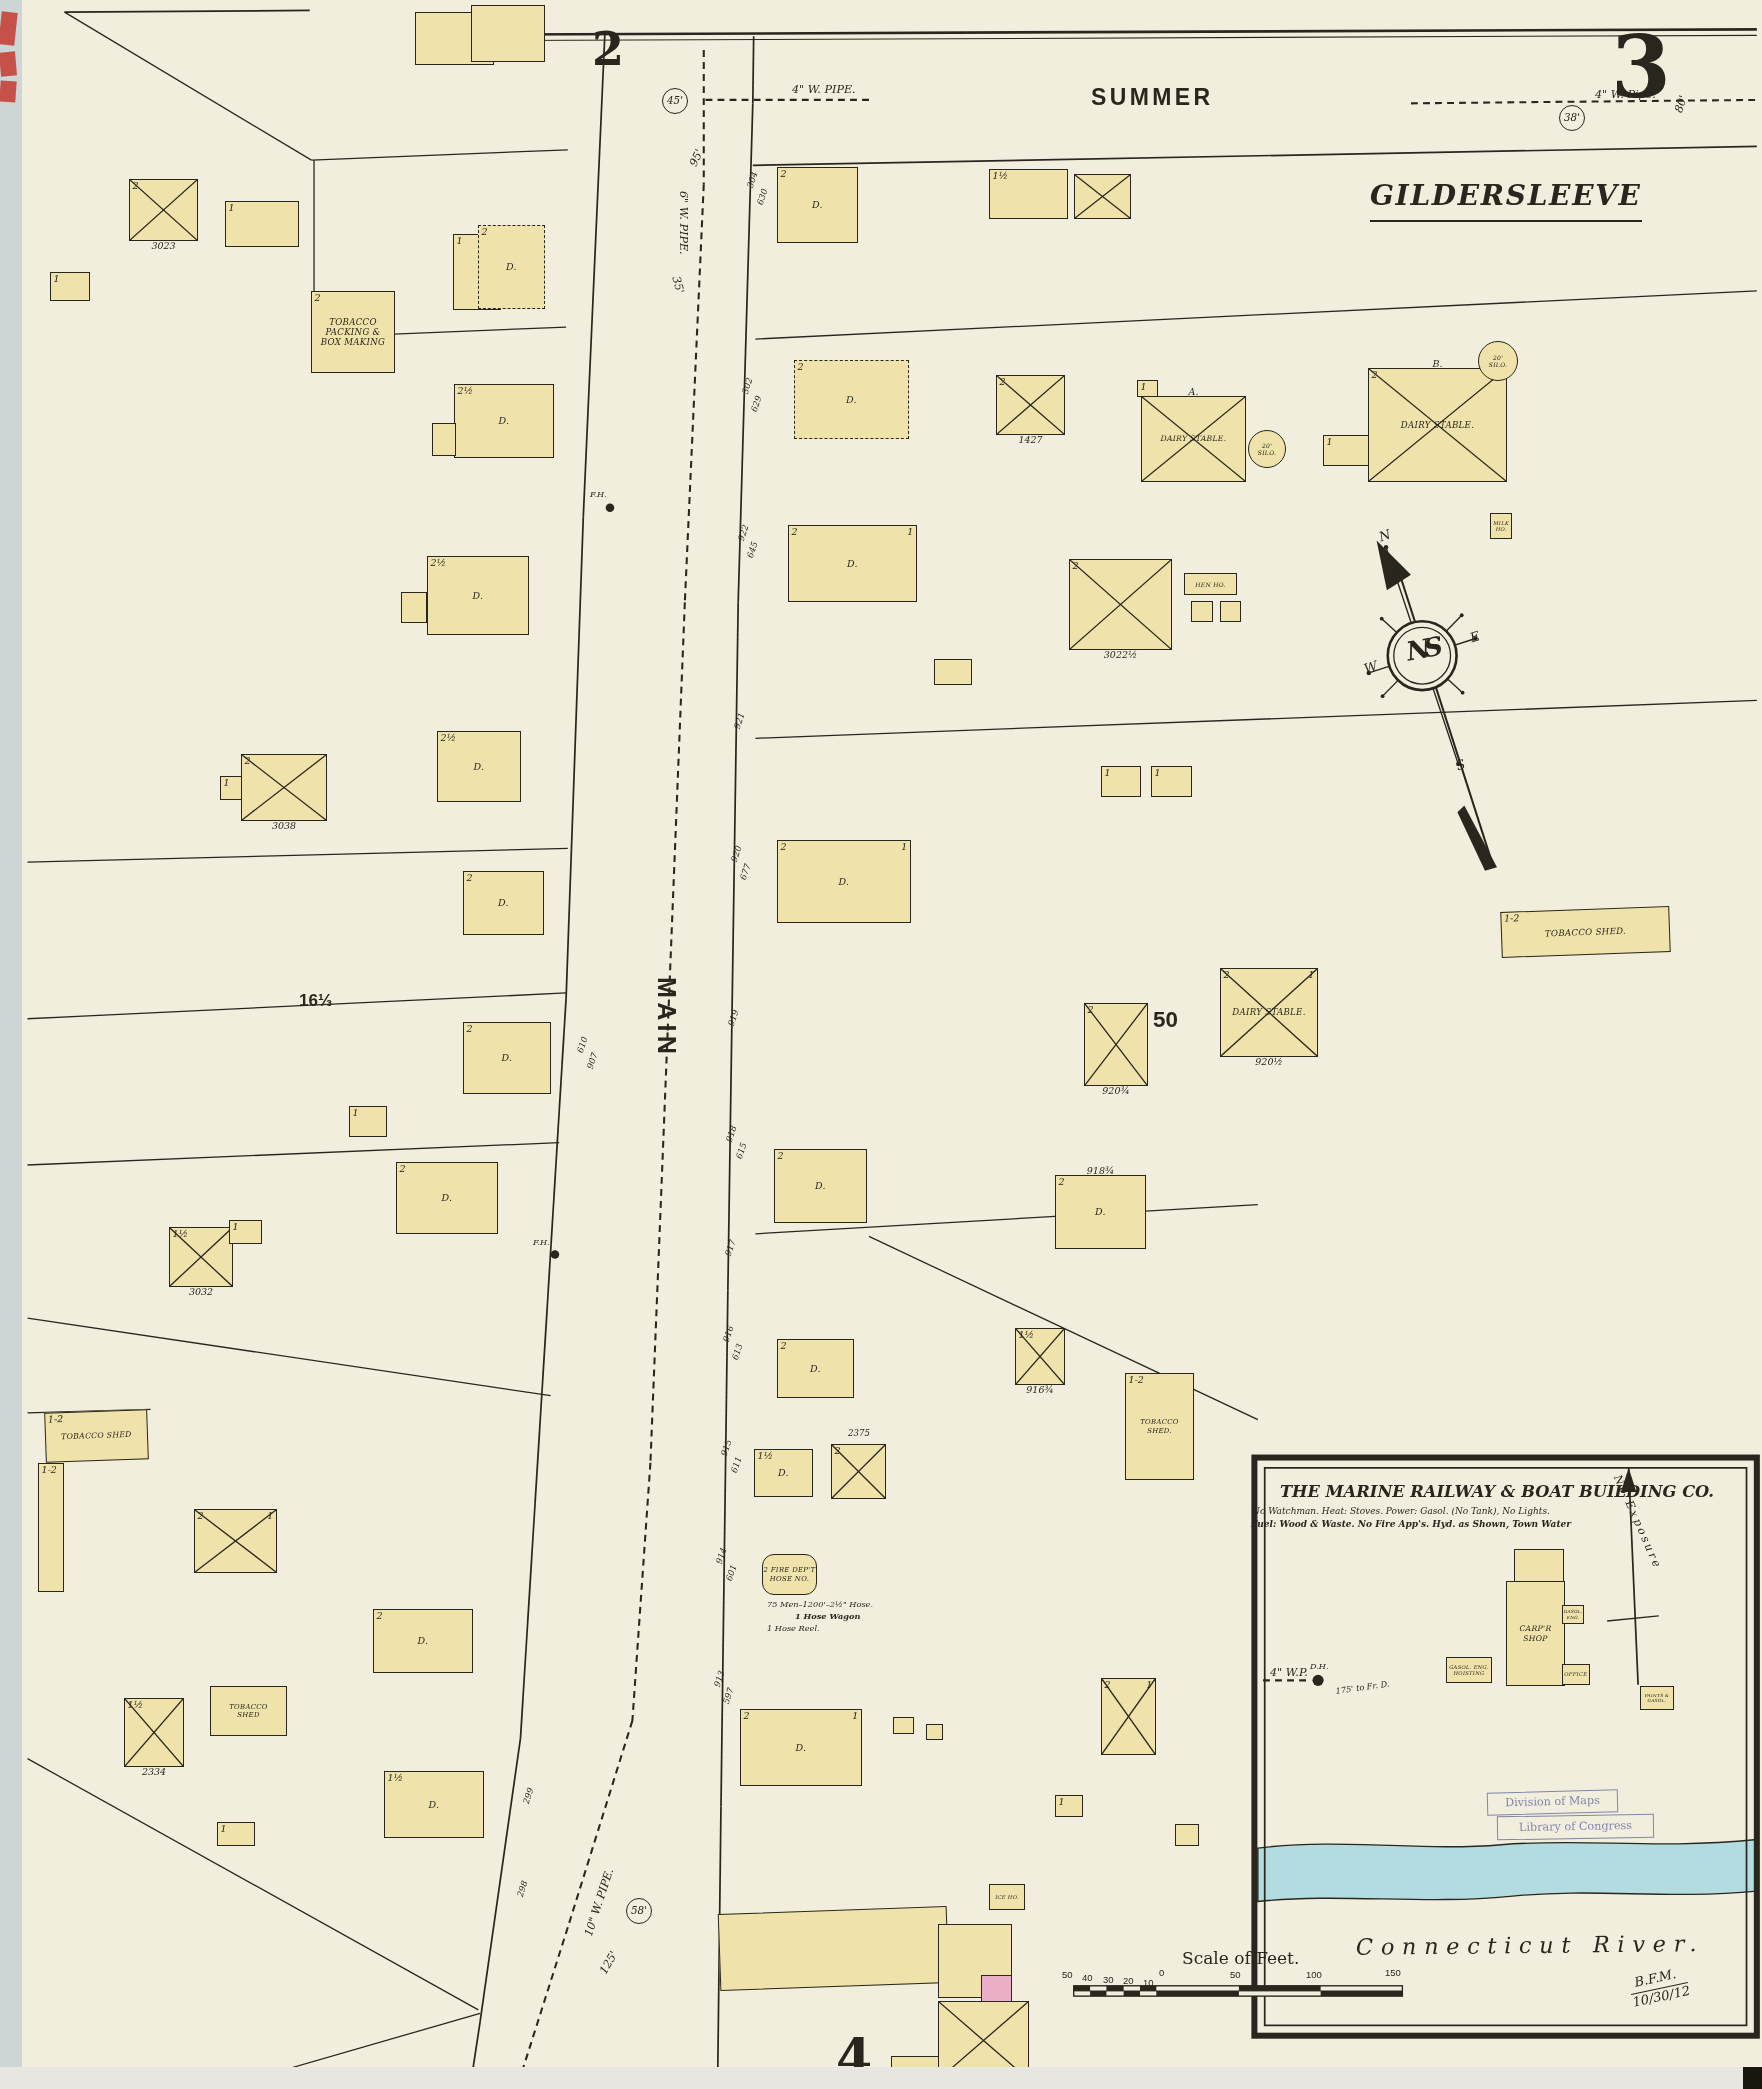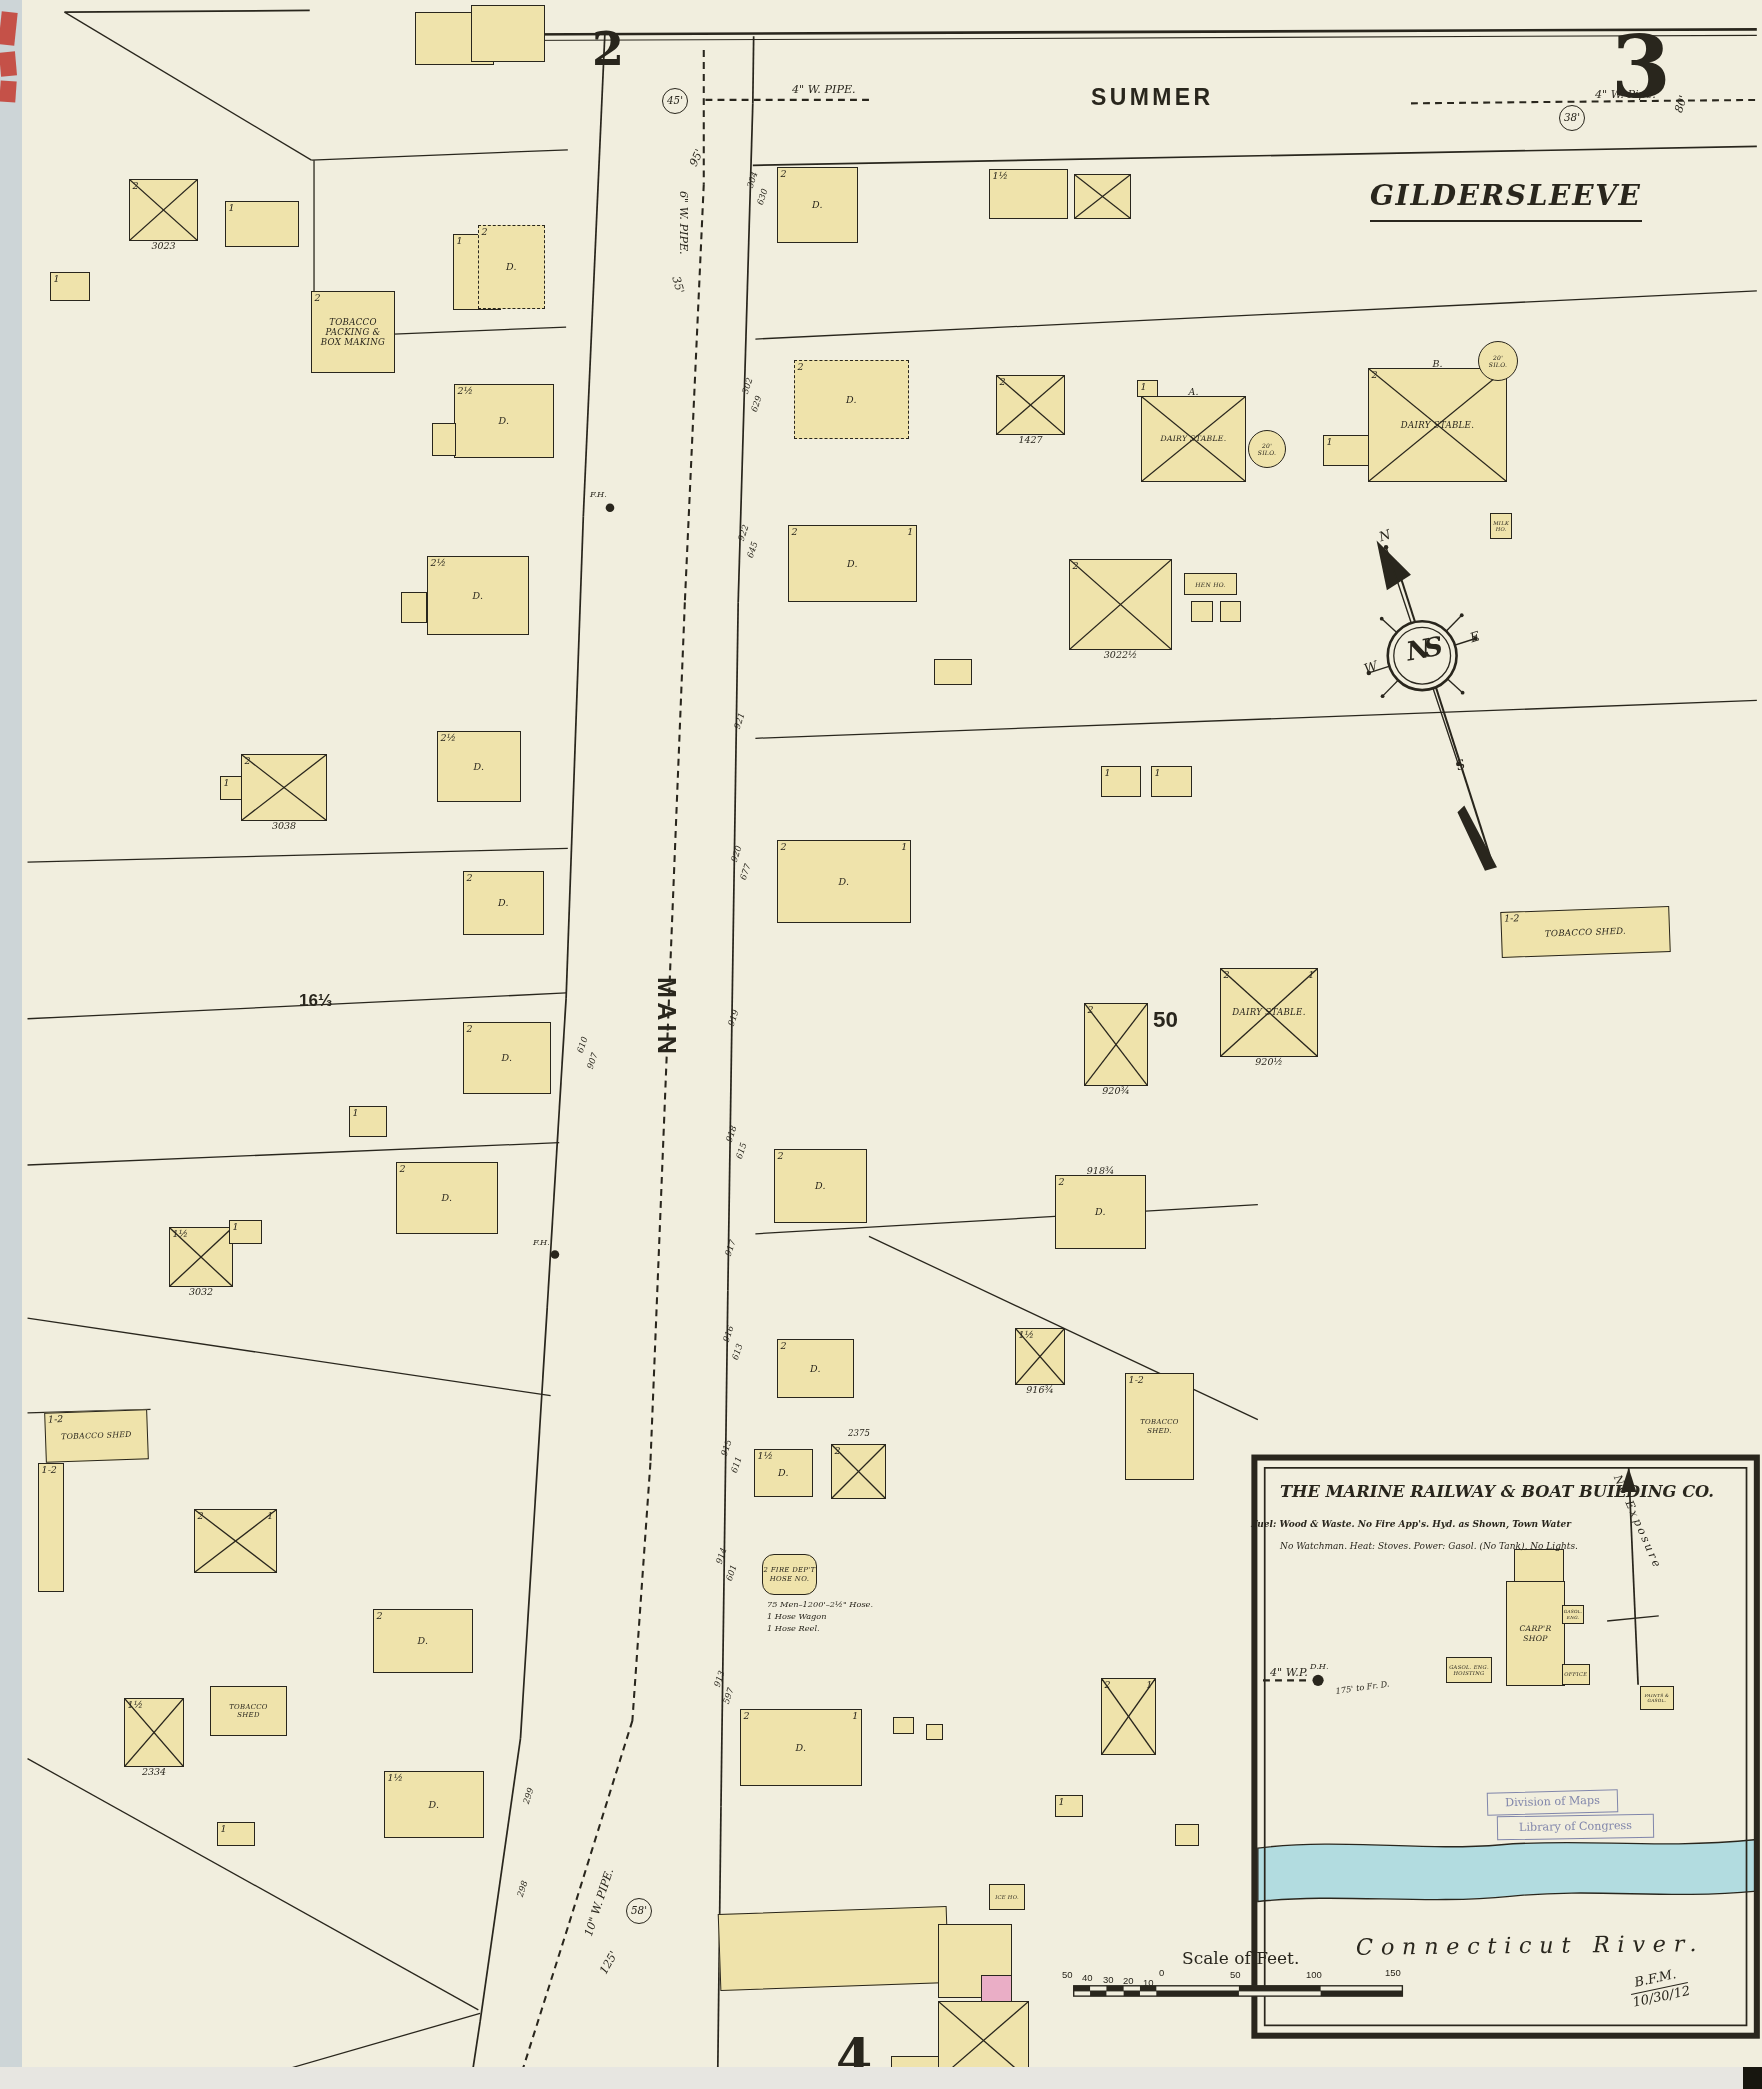--- a/index.html
+++ b/index.html
@@ -43,21 +43,21 @@
   #district{position:absolute;left:1370px;top:179px;font:bold italic 28px "DejaVu Serif",serif;
         letter-spacing:1.7px;color:var(--ink);border-bottom:2.6px solid var(--ink);padding-bottom:8px;z-index:4;}
   #logo{position:absolute;left:1359px;top:59px;width:196px;height:98px;border:6.9px solid var(--ink);
         border-radius:50%;background:var(--paper);z-index:4;display:flex;flex-direction:column;
         align-items:center;justify-content:center;color:var(--ink);}
   #logo .l1{font-size:18px;} #logo .l2{font-weight:bold;font-size:31px;line-height:.95;letter-spacing:0.9px;}
   #logo .l3{font-size:14.6px;font-variant:small-caps;}
   #inset-title{position:absolute;left:1280px;top:1482px;font:bold italic 16.3px "DejaVu Serif",serif;
         color:var(--ink);z-index:4;white-space:nowrap;}
   .inset-note{position:absolute;font:italic 9px "DejaVu Serif",serif;color:var(--ink);z-index:4;white-space:nowrap;}
-  #inset-note1{left:1280px;top:1506px;margin-top:35px;} #inset-note2{left:1251px;top:1519px;font-weight:bold;}
+  #inset-note1{left:1252px;top:1506px;} #inset-note2{left:1251px;top:1519px;font-weight:bold;}
   #scale-label{position:absolute;left:1182px;top:1948px;font:17px "DejaVu Serif",serif;color:var(--ink);z-index:6;}
   #river-label{position:absolute;left:1356px;top:1932px;font:italic 22.4px "DejaVu Serif",serif;
         letter-spacing:7.7px;color:var(--ink);z-index:6;transform:rotate(-0.6deg);}
   .stampbox{position:absolute;border:1.7px solid var(--stamp);color:var(--stamp);
         font:11.2px "DejaVu Serif",serif;text-align:center;z-index:6;background:transparent;}
   #stamp1{left:1487px;top:1791px;width:129px;height:20.6px;line-height:20.6px;transform:rotate(-1.5deg);}
   #stamp2{left:1497px;top:1815px;width:155px;height:22.4px;line-height:22.4px;transform:rotate(-1deg);}
   #hand-sign{left:1633px;top:1975px;transform:rotate(-12deg);z-index:6;}
   #hand-date{left:1631px;top:1994px;transform:rotate(-12deg);z-index:6;border-top:0.9px solid var(--ink);}
   .redmark{position:absolute;left:0;width:15.5px;background:var(--red);opacity:.85;z-index:5;}
@@ -542,21 +542,21 @@
     <span class="mtext tiny" style="left: 1335px; top: 1686px; transform: rotate(-8deg);">175' to Fr. D.</span>
     <span class="mtext ring" style="left: 662px; top: 88px;">45'</span>
     <span class="mtext ring" style="left: 626px; top: 1898px;">58'</span>
     <span class="mtext ring" style="left: 1559px; top: 105px;">38'</span>
     <span class="mtext tiny" style="left: 590px; top: 489px;">F.H.</span>
     <span class="mtext tiny" style="left: 533px; top: 1237px;">F.H.</span>
     <span class="mtext b20" style="left: 299px; top: 991px;">16⅓</span>
     <span class="mtext b26" style="left: 1153px; top: 1007px;">50</span>
     <span class="mtext snum" style="left: 848px; top: 1428px;">2375</span>
     <span class="mtext tiny" style="left: 767px; top: 1599px;">75 Men–1200'–2½" Hose.</span>
-    <span class="mtext tiny" style="left: 767px; top: 1611px;">1 Hose Wagon</span>
+    <span class="mtext tiny" style="left: 795px; top: 1611px; font-weight: bold;">1 Hose Wagon</span>
     <span class="mtext tiny" style="left: 767px; top: 1623px;">1 Hose Reel.</span>
     <span class="mtext snum" style="left: 745px; top: 186px; transform: rotate(-72deg);">304</span>
     <span class="mtext snum" style="left: 755px; top: 203px; transform: rotate(-72deg);">630</span>
     <span class="mtext snum" style="left: 740px; top: 392px; transform: rotate(-72deg);">302</span>
     <span class="mtext snum" style="left: 749px; top: 410px; transform: rotate(-72deg);">629</span>
     <span class="mtext snum" style="left: 736px; top: 539px; transform: rotate(-72deg);">922</span>
     <span class="mtext snum" style="left: 745px; top: 556px; transform: rotate(-72deg);">645</span>
     <span class="mtext snum" style="left: 732px; top: 727px; transform: rotate(-72deg);">921</span>
     <span class="mtext snum" style="left: 729px; top: 860px; transform: rotate(-72deg);">920</span>
     <span class="mtext snum" style="left: 738px; top: 878px; transform: rotate(-72deg);">677</span>

